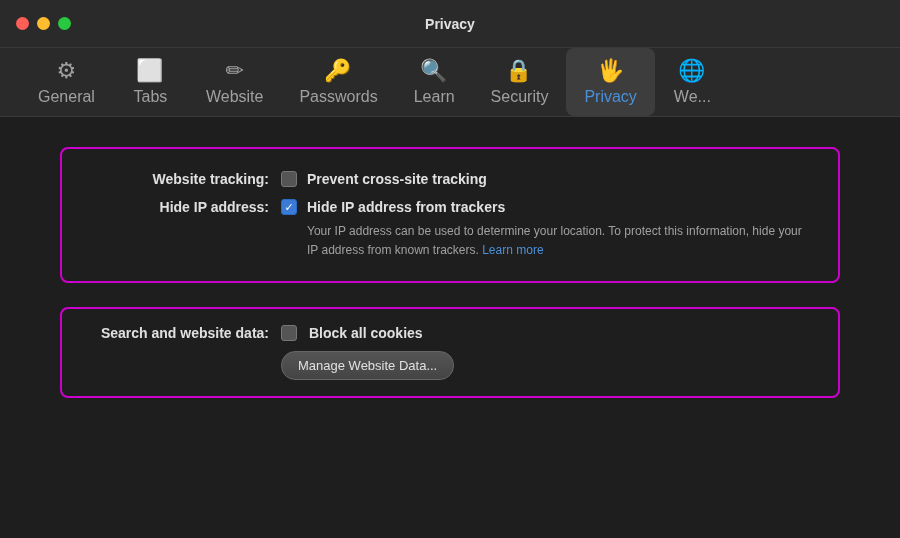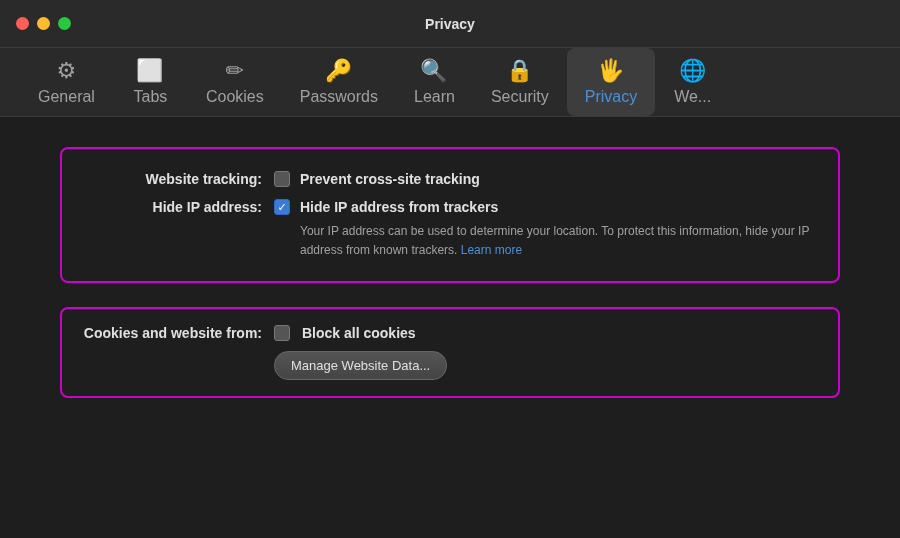--- a/index.html
+++ b/index.html
@@ -95,21 +95,21 @@
       padding: 30px 60px;
       display: flex;
       flex-direction: column;
       gap: 24px;
     }
 
     
     .section-box {
       border: 2px solid #cc00cc;
       border-radius: 8px;
-      padding: 16px 20px;
+      padding: 16px 27px;
     }
 
     
     .settings-row {
       display: flex;
       align-items: flex-start;
       gap: 12px;
       padding: 6px 0;
     }
 
@@ -224,21 +224,21 @@
     <span class="tab-label">General</span>
   </div>
 
   <div class="tab-item">
     <span class="tab-icon">⬜</span>
     <span class="tab-label">Tabs</span>
   </div>
 
   <div class="tab-item">
     <span class="tab-icon">✏</span>
-    <span class="tab-label">Cookies</span>
+    <span class="tab-label">Website</span>
   </div>
 
   <div class="tab-item">
     <span class="tab-icon">🔑</span>
     <span class="tab-label">Passwords</span>
   </div>
 
   <div class="tab-item">
     <span class="tab-icon">🔍</span>
     <span class="tab-label">Learn</span>
@@ -285,21 +285,21 @@
             <span class="learn-more">Learn more</span>
           </span>
         </div>
       </div>
     </div>
   </div>
 
   <div class="section-box">
 
     <div class="cookies-row-1">
-      <span class="row-label">Cookies and website from:</span>
+      <span class="row-label">Search and website data:</span>
       <span class="checkbox-unchecked"></span>
       <span class="checkbox-label">Block all cookies</span>
     </div>
 
     <div class="cookies-row-2">
       <button class="manage-btn">Manage Website Data...</button>
     </div>
   </div>
 
 </div>

